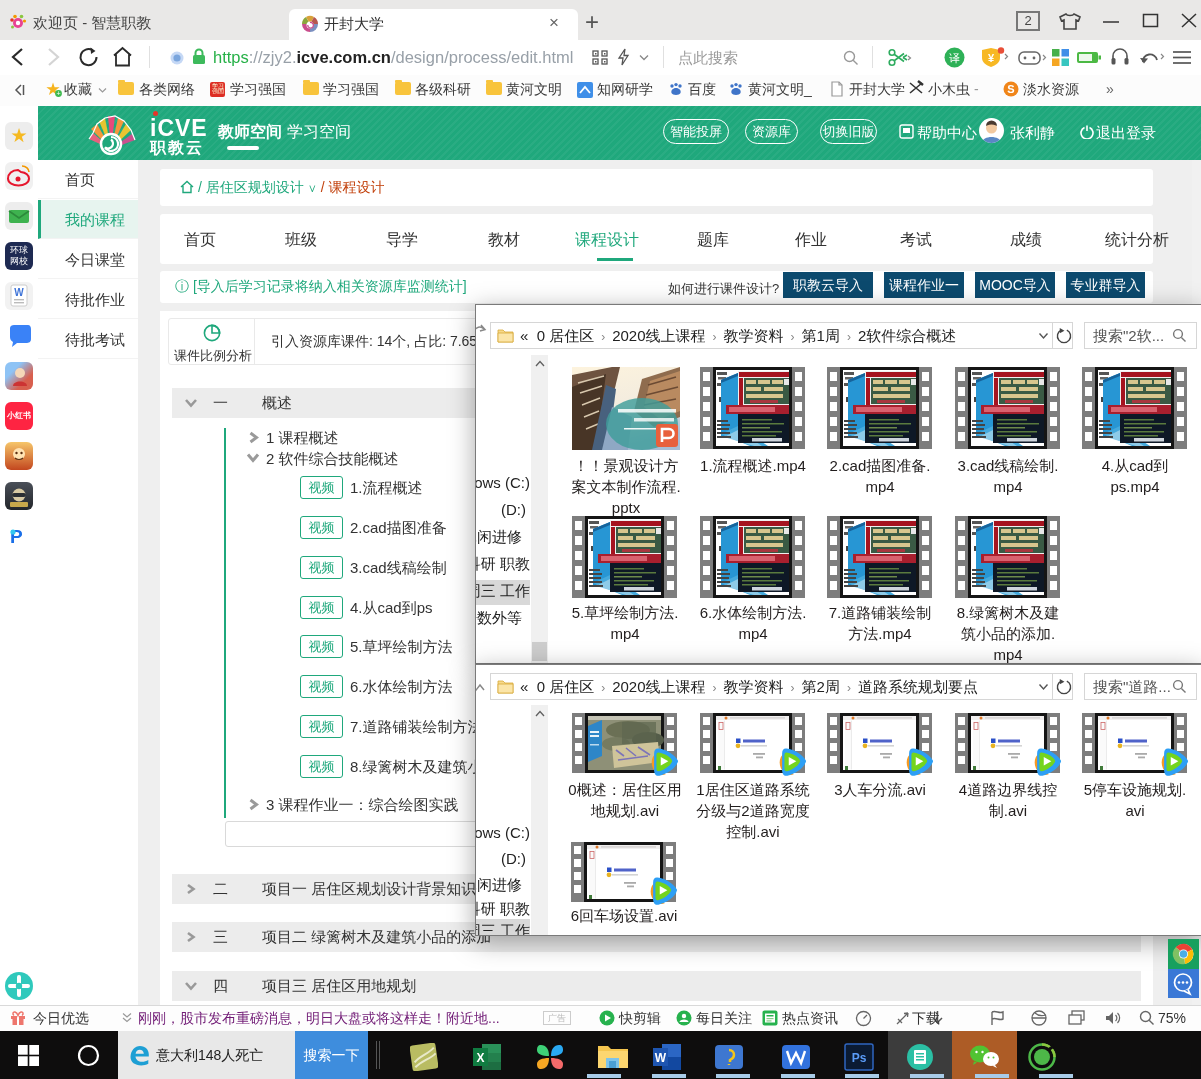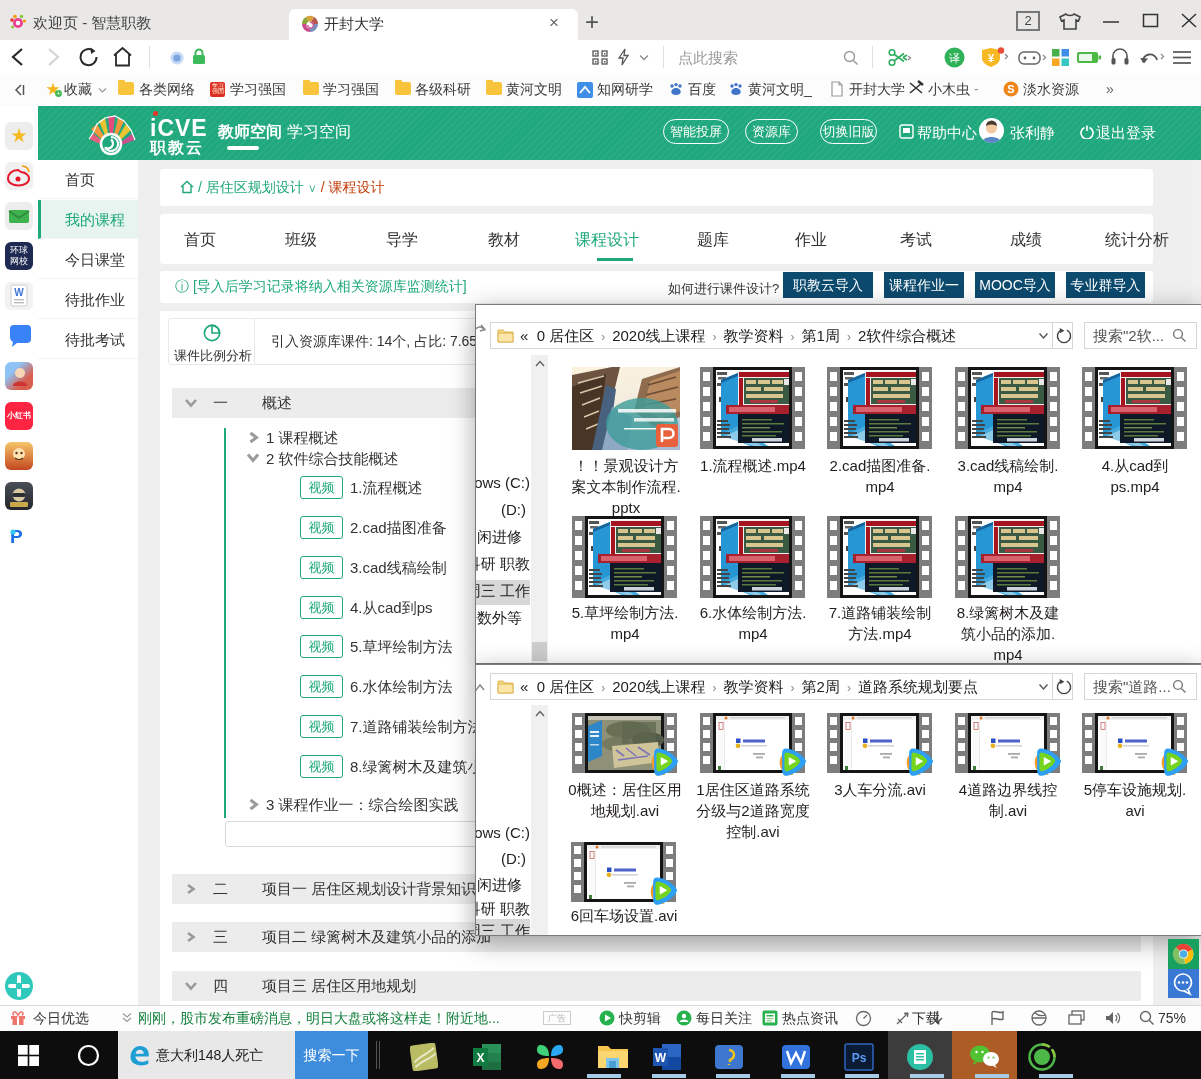--- a/index.html
+++ b/index.html
@@ -260,20 +260,21 @@
     </svg>
   <div class="abs tb-sep" style="left:149px;"></div>
   <svg class="abs" style="left:170px;top:51px;" width="14" height="14">
       <circle cx="7" cy="7" r="6.5" fill="#c5d8f5"></circle>
       <circle cx="7" cy="7" r="3.6" fill="#7aa5dd"></circle>
     </svg>
   <svg class="abs" style="left:192px;top:48px;" width="14" height="17" viewBox="0 0 14 17">
       <rect x="1" y="7" width="12" height="9" rx="1.5" fill="#3dba5c"></rect>
       <path d="M3.5,7 V5 a3.5,3.5 0 0 1 7,0 V7" fill="none" stroke="#3dba5c" stroke-width="2"></path>
     </svg>
+  <div class="abs" id="urltxt"><span class="grn">https</span>://zjy2.<b>icve.com.cn</b>/design/process/edit.html</div>
   <svg class="abs" style="left:592px;top:50px;" width="16" height="15" viewBox="0 0 16 15">
       <g fill="none" stroke="#555" stroke-width="1.3">
         <rect x="1" y="1" width="5" height="5"></rect>
         <rect x="10" y="1" width="5" height="5"></rect>
         <rect x="1" y="9" width="5" height="5"></rect>
         <rect x="10" y="9" width="5" height="5"></rect>
       </g>
       <rect x="3" y="3" width="1.5" height="1.5" fill="#555"></rect>
       <rect x="12" y="3" width="1.5" height="1.5" fill="#555"></rect>
       <rect x="3" y="11" width="1.5" height="1.5" fill="#555"></rect>
@@ -793,21 +794,21 @@
       <rect x="1" y="6" width="14" height="3" fill="#ee766d"></rect>
       <rect x="2.5" y="9" width="11" height="6" fill="#ee766d"></rect>
       <rect x="7" y="6" width="2" height="9" fill="#fff"></rect>
       <path d="M4,5.5 C2,4 3,1.5 5,2 C7,2.5 8,5.5 8,5.5 C8,5.5 9,2.5 11,2 C13,1.5 14,4 12,5.5" fill="none" stroke="#ee766d" stroke-width="1.5"></path>
     </svg>
   <div class="abs st" style="left:33px;">今日优选</div>
   <svg class="abs" style="left:121px;top:1012px;" width="12" height="12" viewBox="0 0 12 12">
       <polyline points="2,1.5 6,5 10,1.5" fill="none" stroke="#999" stroke-width="1.2"></polyline>
       <polyline points="2,6 6,9.5 10,6" fill="none" stroke="#999" stroke-width="1.2"></polyline>
     </svg>
-  <div class="abs st" style="left:138px;color:#15803d;">刚刚，股市发布重磅消息，明日大盘或将这样走！附近地...</div>
+  <div class="abs st" style="left:138px;color:#701a75;">刚刚，股市发布重磅消息，明日大盘或将这样走！附近地...</div>
   <div class="abs" style="left:543px;top:1011px;width:28px;height:14px;border:1px solid #ccc;color:#bbb;font-size:9px;text-align:center;line-height:12px;">广告</div>
   <svg class="abs" style="left:599px;top:1010px;" width="16" height="16">
       <circle cx="8" cy="8" r="7.5" fill="#27b24e"></circle>
       <path d="M6,4.5 L12,8 L6,11.5 Z" fill="#fff"></path>
     </svg>
   <div class="abs st" style="left:619px;">快剪辑</div>
   <svg class="abs" style="left:676px;top:1010px;" width="16" height="16">
       <circle cx="8" cy="8" r="7.5" fill="#27b24e"></circle>
       <circle cx="8" cy="6" r="2.2" fill="#fff"></circle>
       <path d="M3.5,12 C3.5,8.5 12.5,8.5 12.5,12 Z" fill="#fff"></path>

